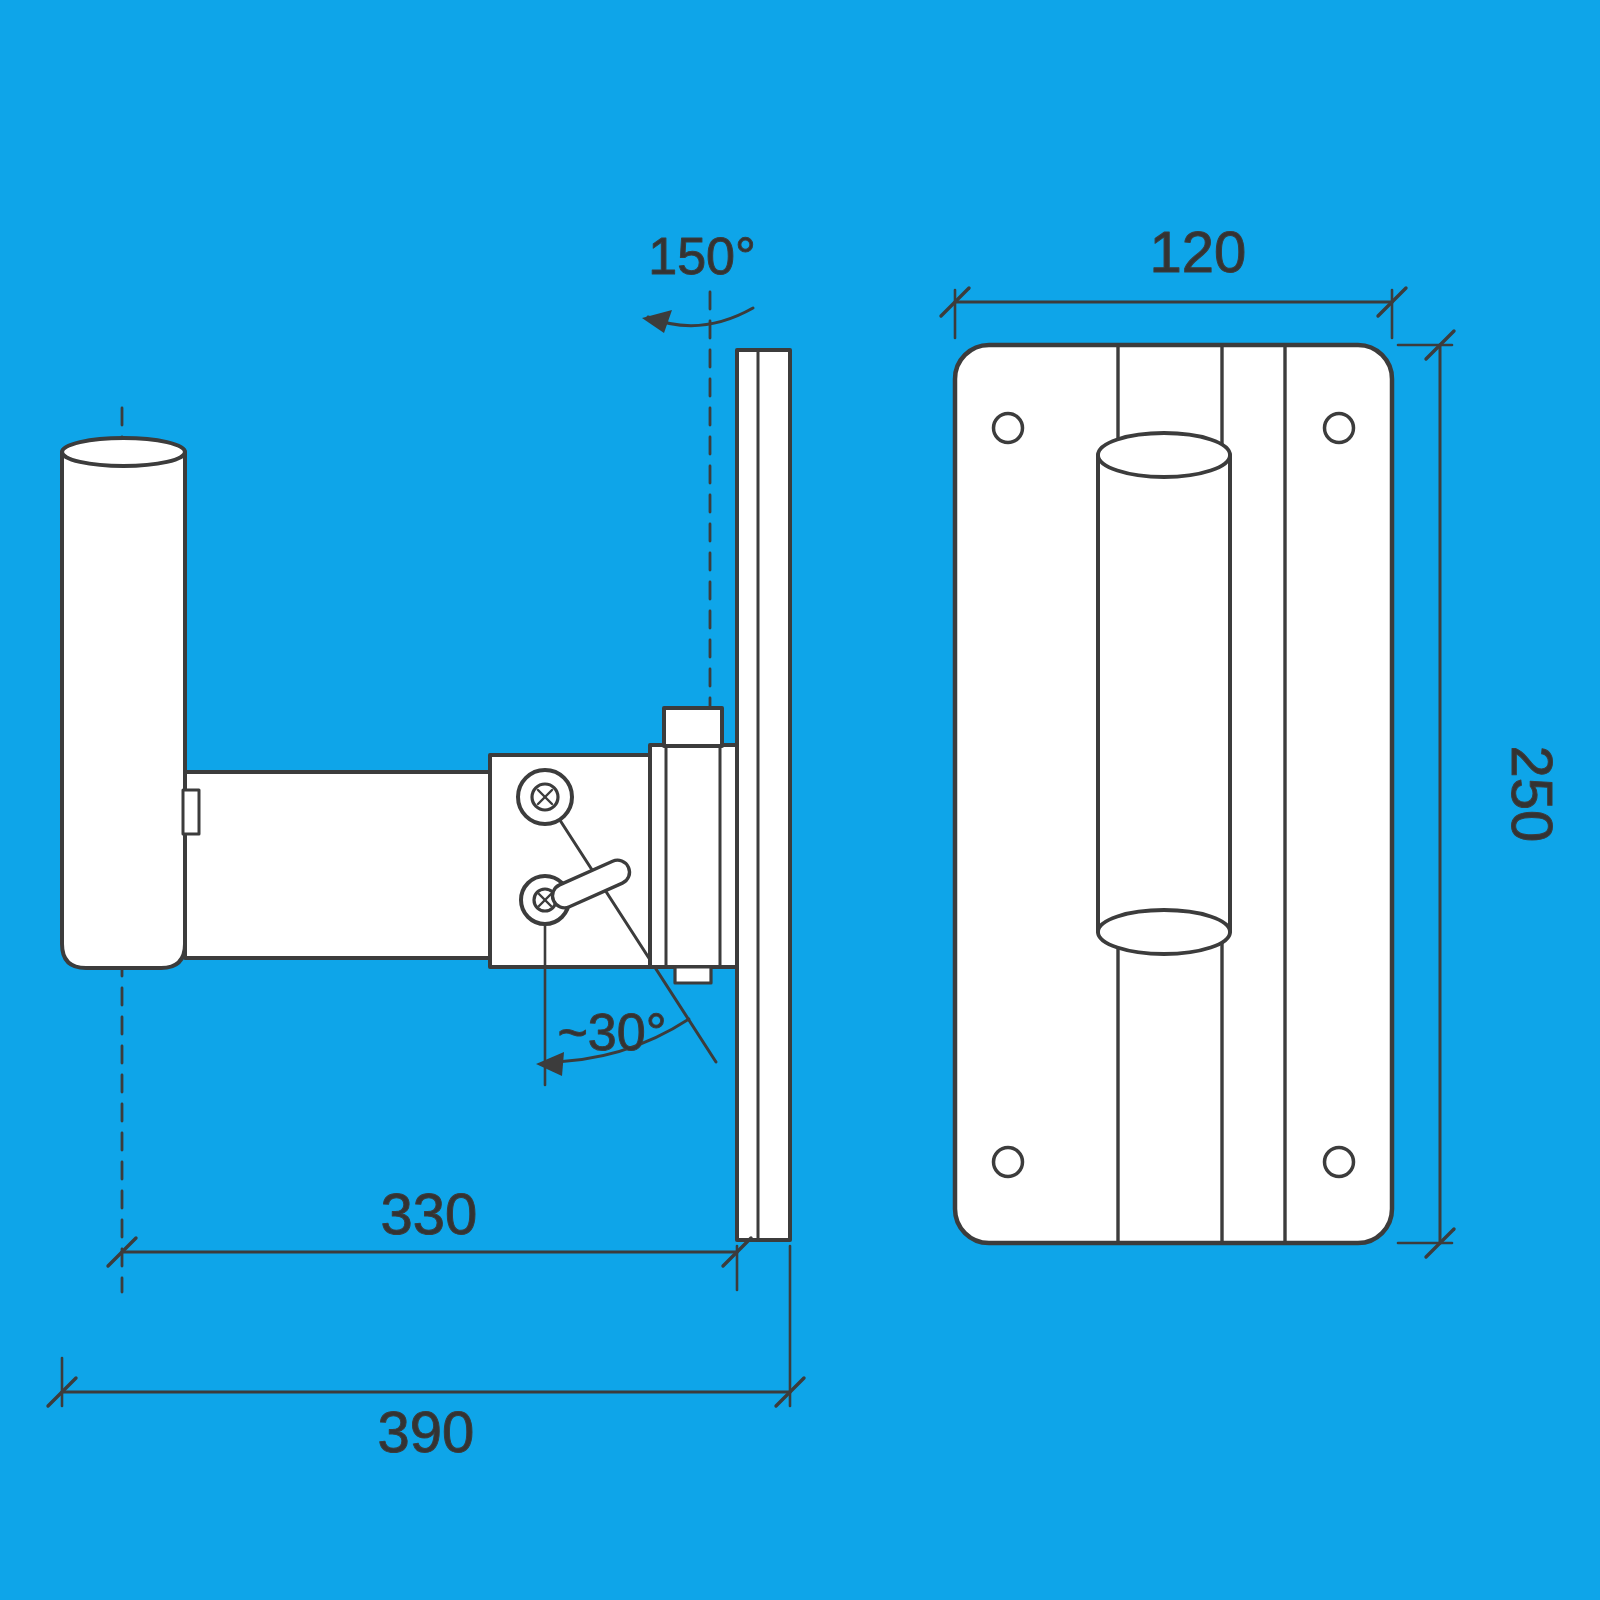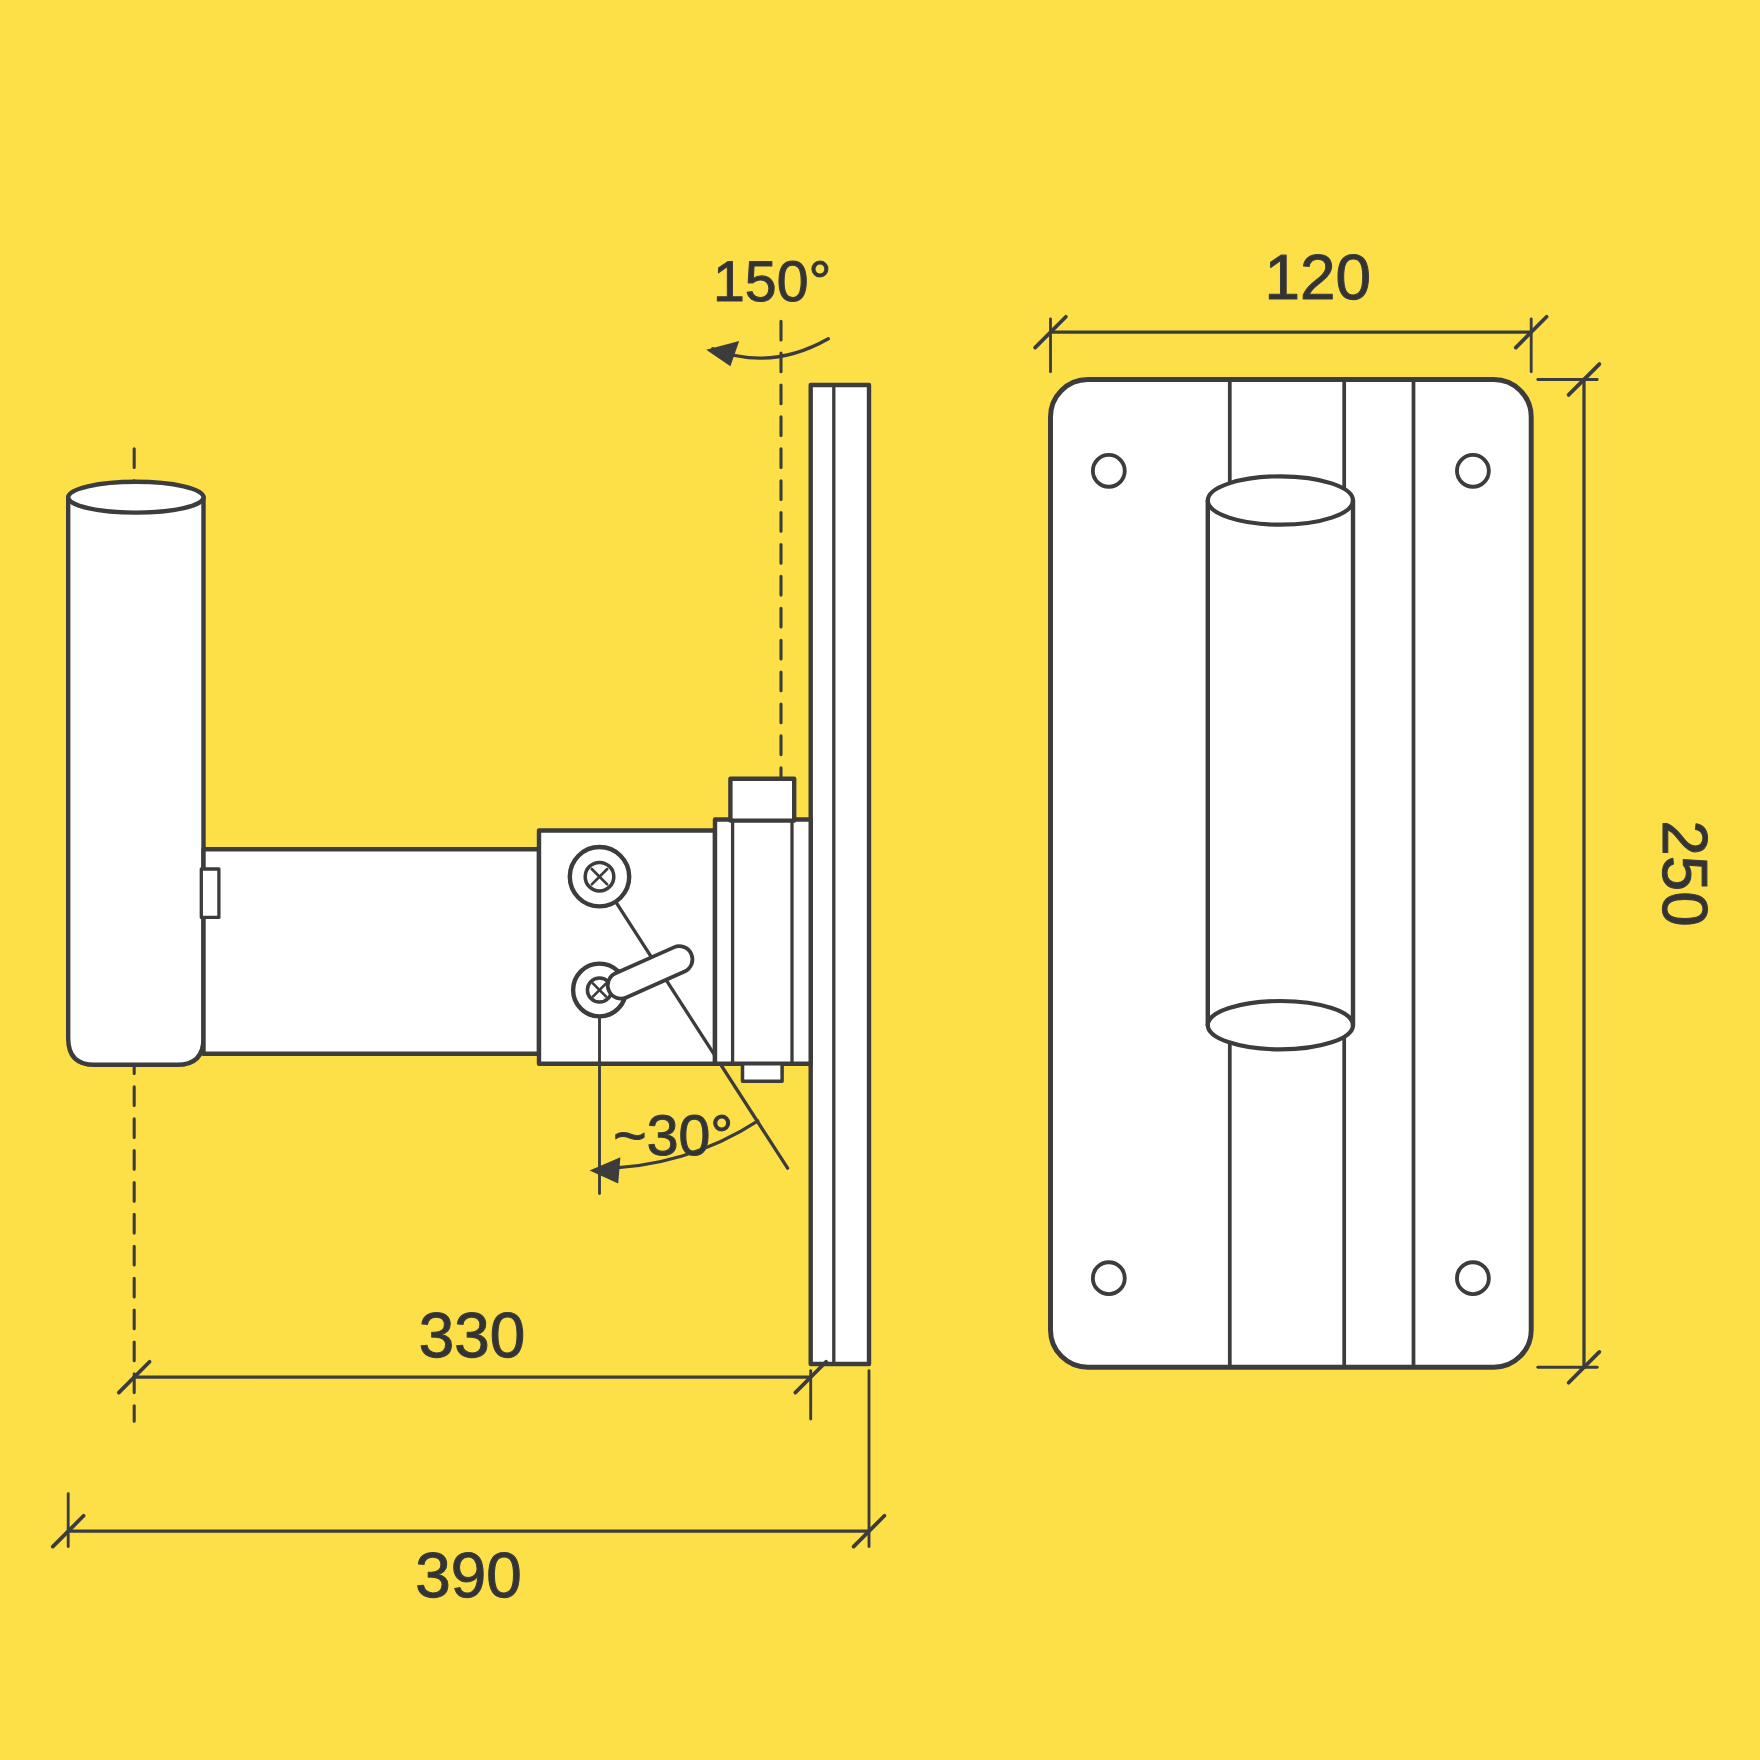--- a/index.html
+++ b/index.html
@@ -1,18 +1,18 @@
 <!DOCTYPE html>
 <html><head>
 <meta charset="utf-8">
 <style>
   html,body{margin:0;padding:0;background:#ffffff;}
   .canvas{
     width:1600px;height:1600px;
-    background:#fde047;
+    background:#0ea5e9;
     position:relative;
     overflow:hidden;
     font-family:"Liberation Sans","DejaVu Sans",sans-serif;
   }
   svg{display:block;}
   .dim-label{
     font-family:"Liberation Sans","DejaVu Sans",sans-serif;
     font-size:58px;
     fill:#333333;
     text-anchor:middle;

